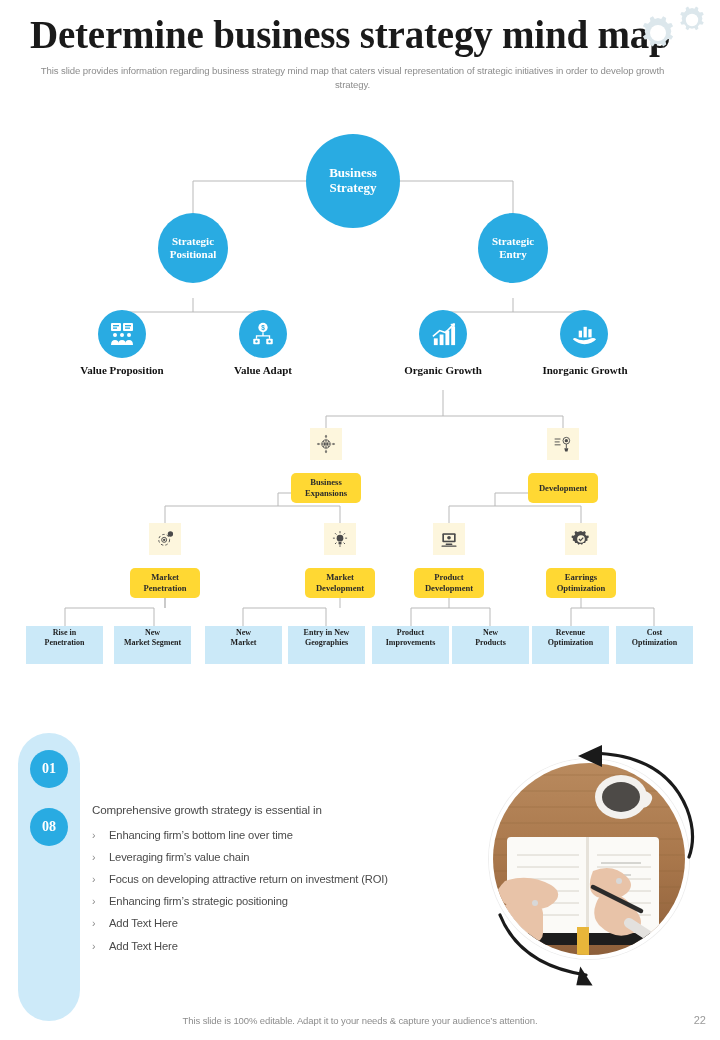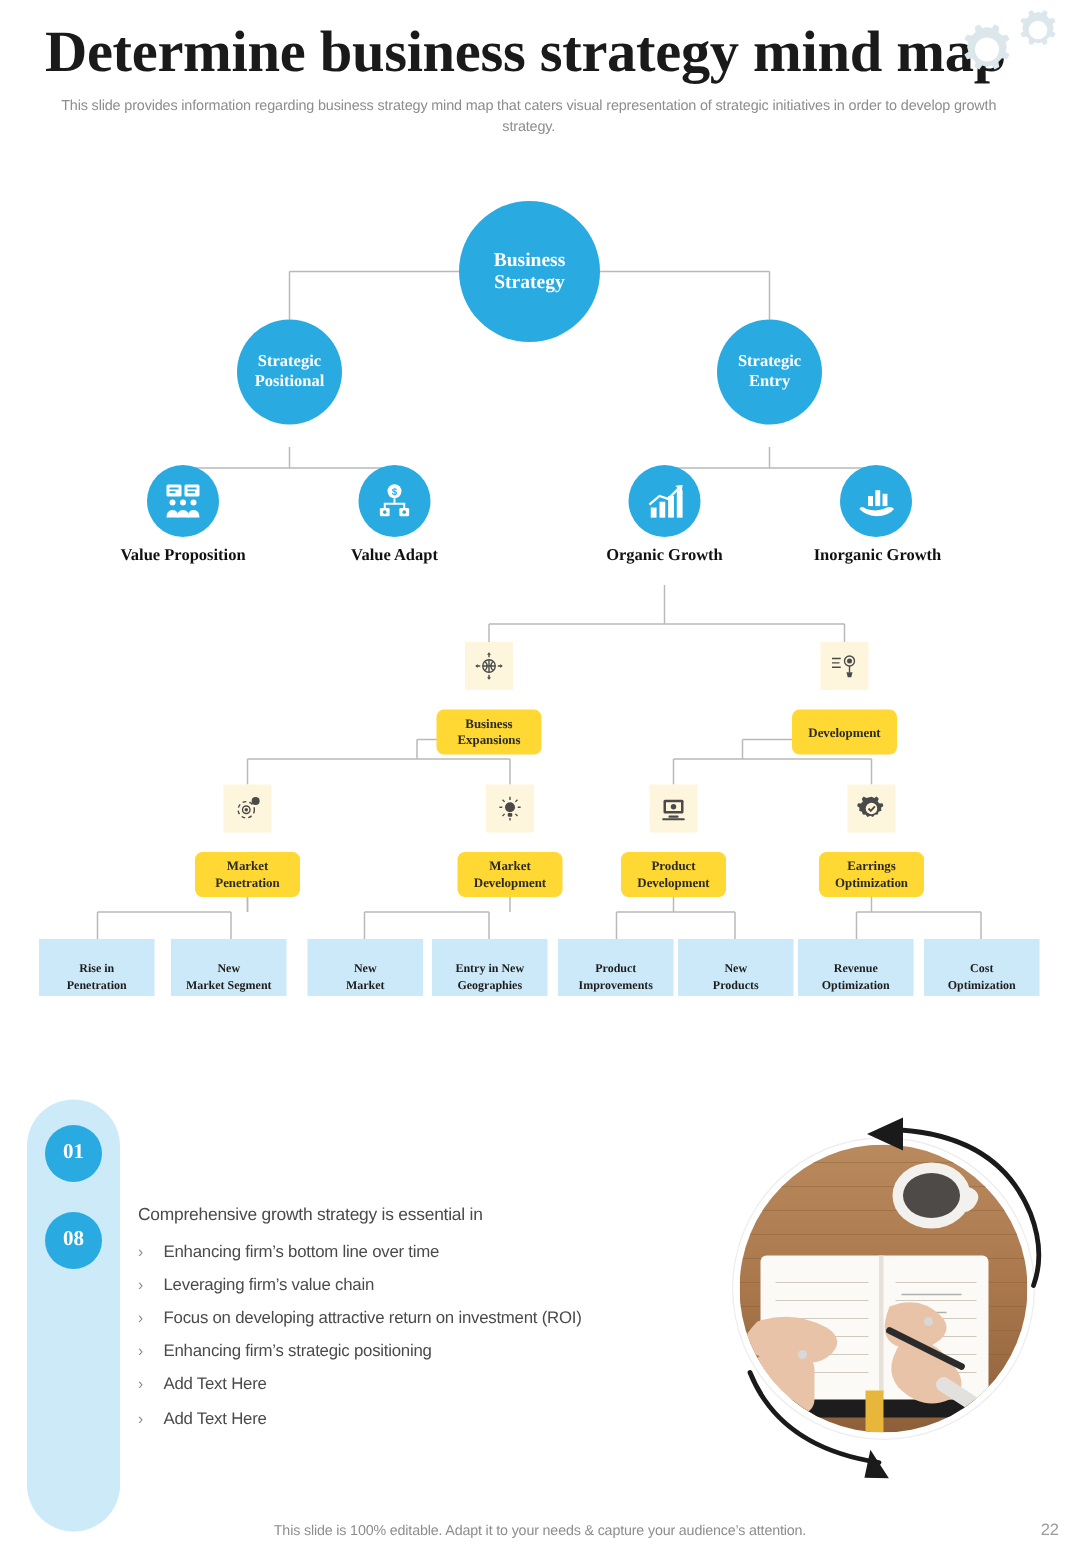--- a/index.html
+++ b/index.html
@@ -81,21 +81,21 @@
     background: #fdf6dd;
     display: flex; align-items: center; justify-content: center;
   }
   .bbox {
     position: absolute;
     background: #cbe9f8;
     font-family: "Liberation Serif", serif;
     font-weight: bold;
     font-size: 8px;
     color: #1d1d1d;
-    display: flex; align-items: flex-end; justify-content: center;
+    display: flex; align-items: flex-start; justify-content: center;
     text-align: center;
     line-height: 1.3;
     padding: 2px;
   }
 
   
   .panel { position: absolute; left: 0; top: 728px; width: 720px; height: 312px; }
   .strip {
     position: absolute; left: 18px; top: 5px;
     width: 62px; height: 288px;

